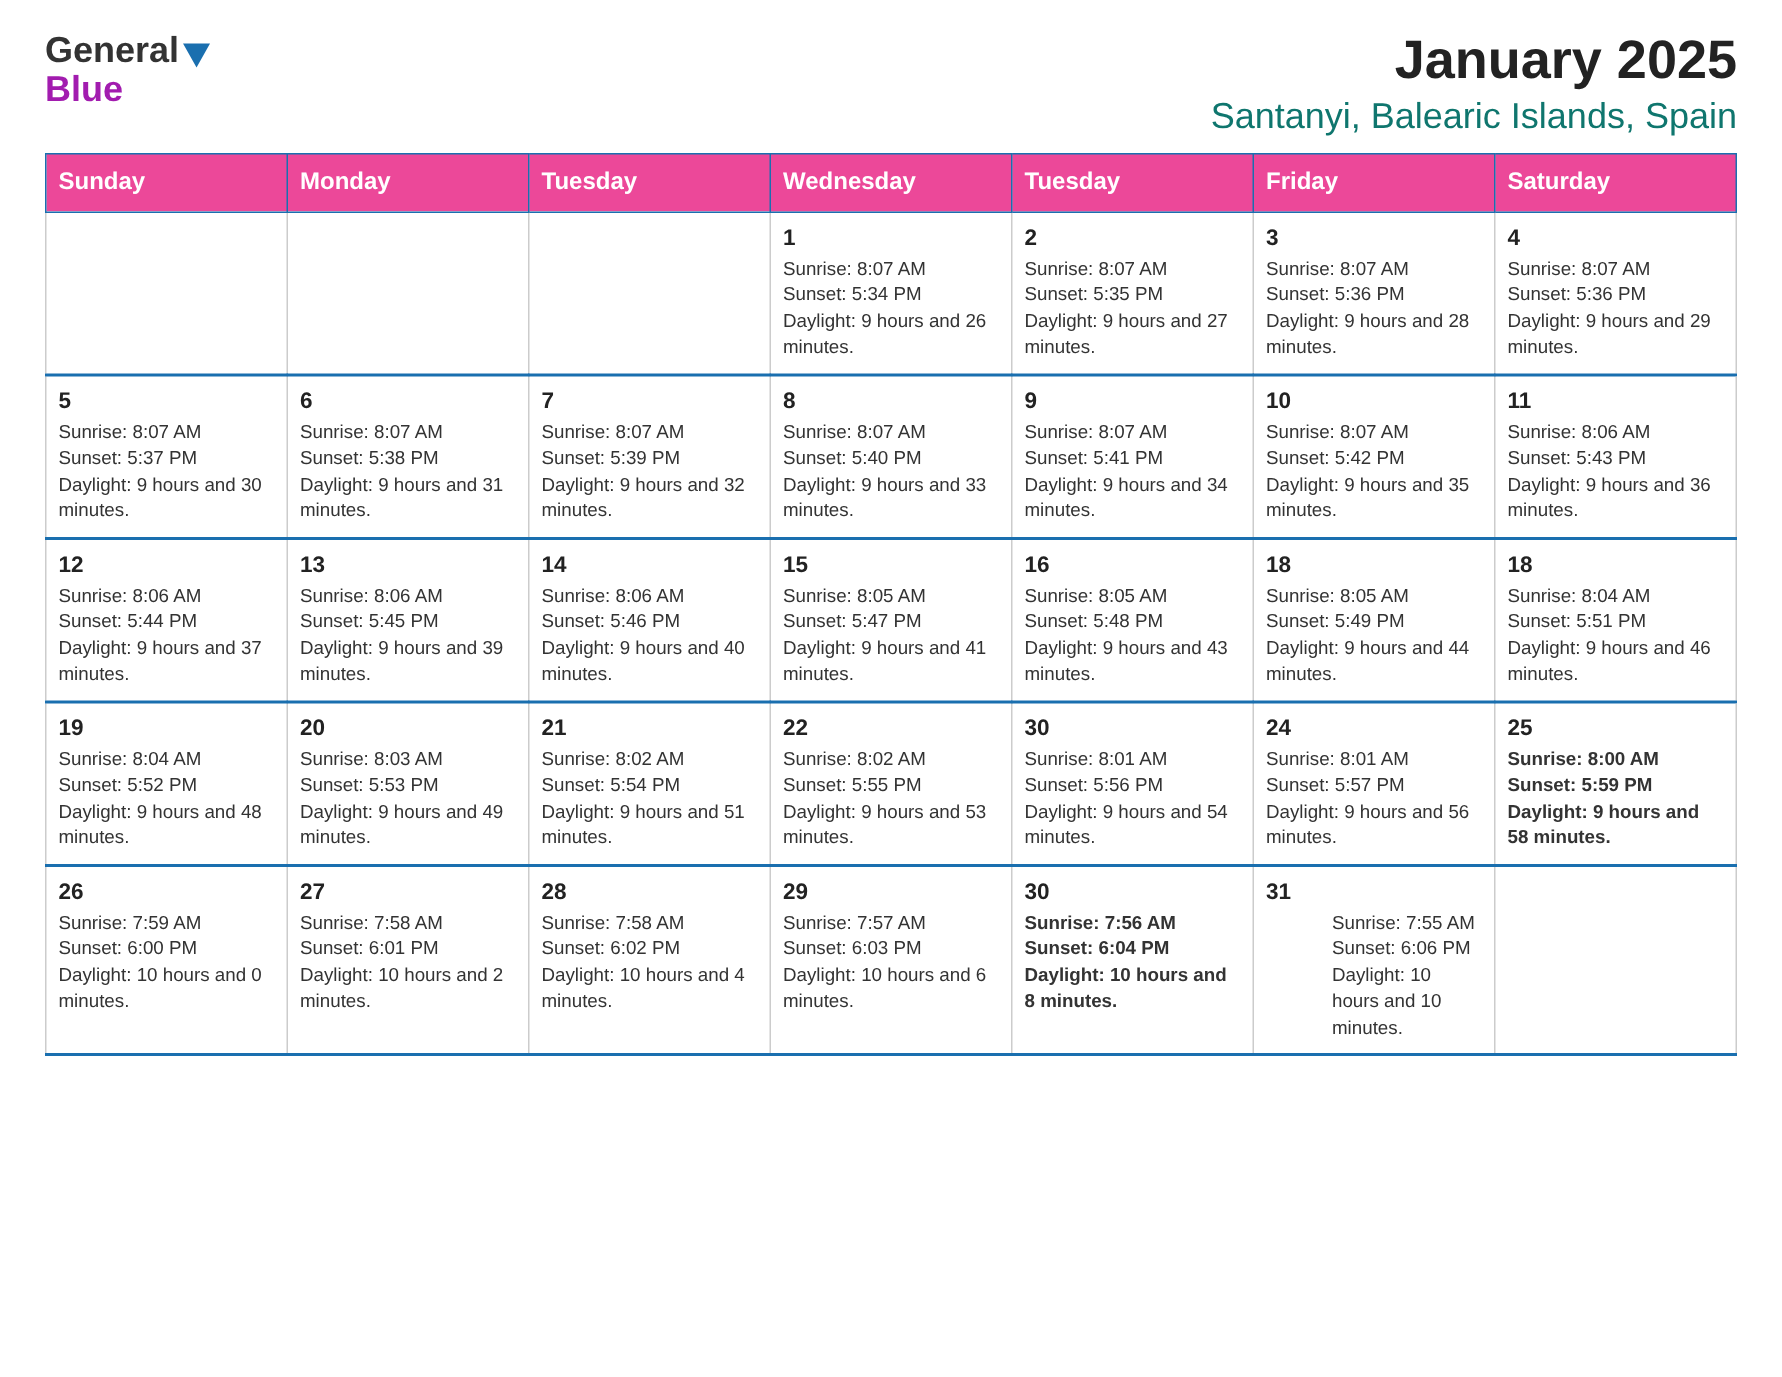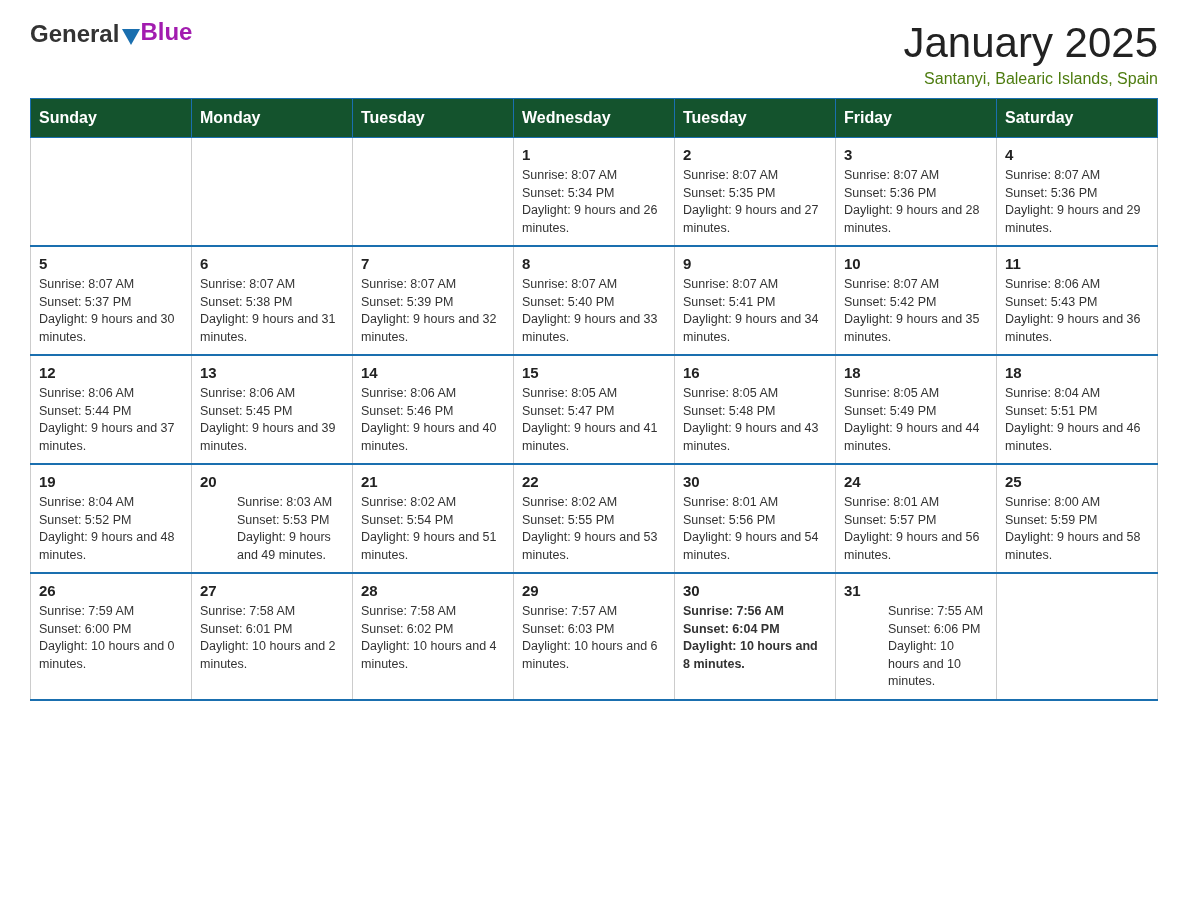--- a/index.html
+++ b/index.html
@@ -13,38 +13,38 @@
     .header-row {
       display: flex;
       justify-content: space-between;
       align-items: flex-start;
       margin-bottom: 10px;
     }
     .title-block {
       text-align: right;
     }
     .title-block h1 {
-      font-size: 42px;
-      font-weight: normal;
+      font-size: 36px;
+      font-weight: bold;
       color: #222;
       line-height: 1.1;
     }
     .title-block h2 {
-      font-size: 16px;
+      font-size: 24px;
       font-weight: normal;
-      color: #4d7c0f;
+      color: #0f766e;
       margin-top: 4px;
     }
     .calendar {
       width: 100%;
       border-collapse: collapse;
       margin-top: 10px;
     }
     .calendar thead th {
-      background-color: #14532d;
+      background-color: #ec4899;
       color: #fff;
       font-size: 16px;
       font-weight: bold;
       padding: 10px 8px;
       text-align: left;
       border: 1px solid #1a6faf;
     }
     .calendar tbody td {
       vertical-align: top;
       border: 1px solid #ccc;
@@ -66,21 +66,21 @@
     .day-info {
       font-size: 12.5px;
       color: #333;
       line-height: 1.4;
     }
     .empty-cell {
       background: #fff;
     }
     .logo-wrapper {
       display: flex;
-      flex-direction: row;
+      flex-direction: column;
       align-items: flex-start;
     }
     .logo-line1 {
       display: flex;
       align-items: center;
     }
     .logo-general {
       font-size: 24px;
       font-weight: bold;
       color: #333;
@@ -251,21 +251,21 @@
       </tr>
       <tr>
         <td>
           <div class="day-number">19</div>
           <div class="day-info" style="white-space: pre-line;">Sunrise: 8:04 AM
 Sunset: 5:52 PM
 Daylight: 9 hours and 48 minutes.</div>
         </td>
         <td>
           <div class="day-number">20</div>
-          <div class="day-info" style="white-space: pre-line; margin-left: 37px;">Sunrise: 8:03 AM
+          <div class="day-info" style="white-space: pre-line;">Sunrise: 8:03 AM
 Sunset: 5:53 PM
 Daylight: 9 hours and 49 minutes.</div>
         </td>
         <td>
           <div class="day-number">21</div>
           <div class="day-info" style="white-space: pre-line;">Sunrise: 8:02 AM
 Sunset: 5:54 PM
 Daylight: 9 hours and 51 minutes.</div>
         </td>
         <td>
@@ -281,21 +281,21 @@
 Daylight: 9 hours and 54 minutes.</div>
         </td>
         <td>
           <div class="day-number">24</div>
           <div class="day-info" style="white-space: pre-line;">Sunrise: 8:01 AM
 Sunset: 5:57 PM
 Daylight: 9 hours and 56 minutes.</div>
         </td>
         <td>
           <div class="day-number">25</div>
-          <div class="day-info" style="white-space: pre-line;">Sunrise: 8:00 AM
+          <div class="day-info" style="white-space: pre-line; font-weight: bold;">Sunrise: 8:00 AM
 Sunset: 5:59 PM
 Daylight: 9 hours and 58 minutes.</div>
         </td>
       </tr>
       <tr>
         <td>
           <div class="day-number">26</div>
           <div class="day-info" style="white-space: pre-line;">Sunrise: 7:59 AM
 Sunset: 6:00 PM
 Daylight: 10 hours and 0 minutes.</div>

